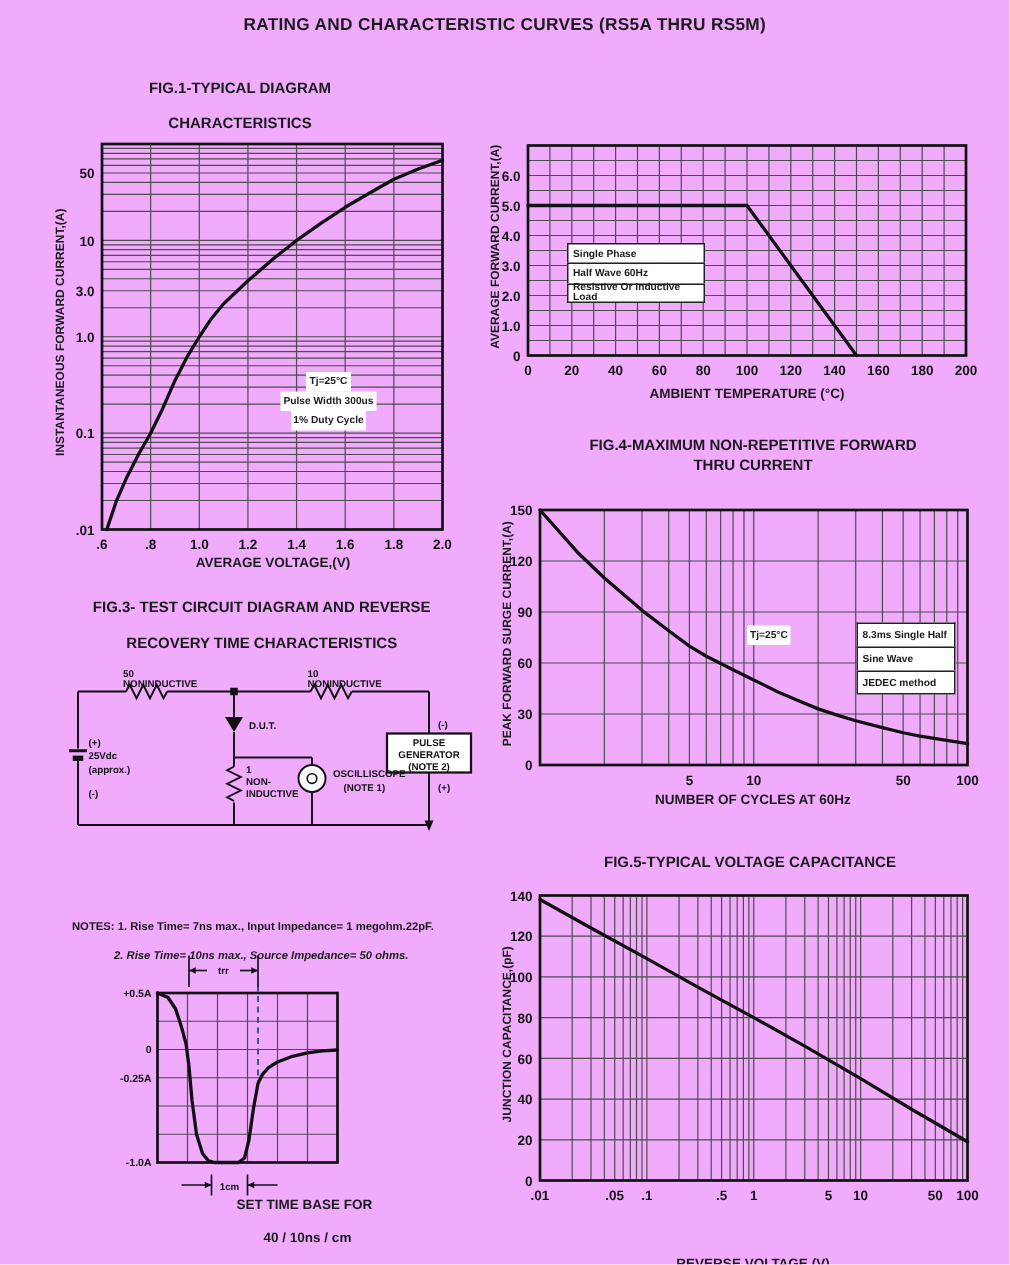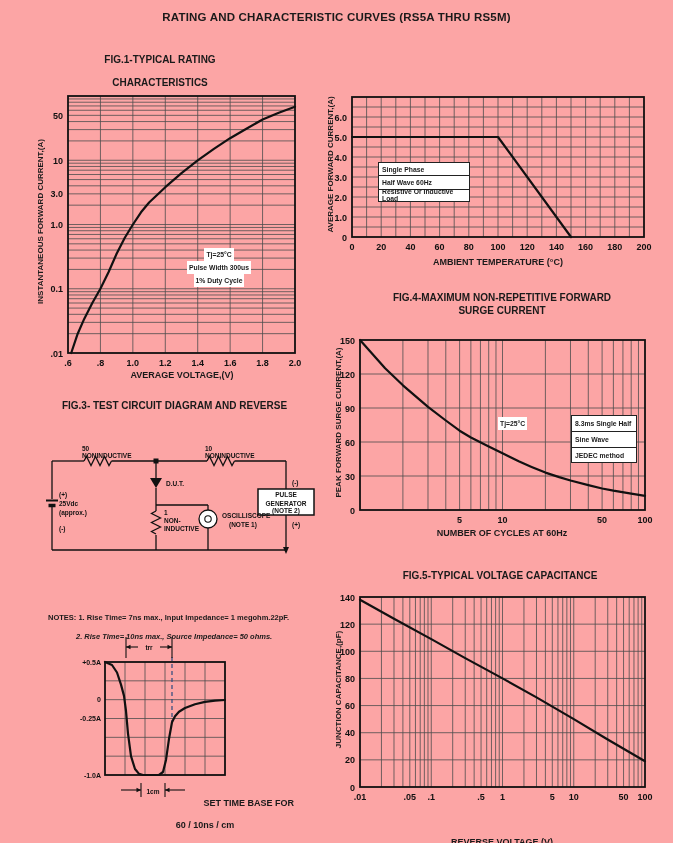--- a/index.html
+++ b/index.html
@@ -1,18 +1,18 @@
 <!DOCTYPE html>
 <html><head>
 <meta charset="utf-8">
 <style>
   * { margin:0; padding:0; box-sizing:border-box; }
   html,body { background:#ffffff; }
   .page {
-    position:relative; width:673px; height:843px; background:#fca5a5;
+    position:relative; width:673px; height:843px; background:#f0abfc;
     font-family:"Liberation Sans", sans-serif; color:#1a1a1a; overflow:hidden;
   }
   .ptitle { position:absolute; left:0; top:11px; width:100%; text-align:center;
             font-size:11.5px; font-weight:bold; letter-spacing:.2px; }
   .ftitle { position:absolute; text-align:center; font-size:10px; font-weight:bold; }
   .xlabel { position:absolute; text-align:center; font-size:9px; font-weight:bold; }
   .vlabel { position:absolute; text-align:center; font-size:8px; font-weight:bold;
             transform:rotate(-90deg); white-space:nowrap; }
   svg.chart { position:absolute; overflow:visible; }
   .grid  { stroke:#4d4d4d; stroke-width:0.8; }
@@ -40,21 +40,21 @@
   .cktmid { text-anchor:middle; }
   .wire { stroke:#111; stroke-width:1.3; fill:none; }
 </style>
 </head>
 <body>
 
 <div class="page">
 
   <div class="ptitle">RATING AND CHARACTERISTIC CURVES (RS5A THRU RS5M)</div>
 
-  <div class="ftitle" style="left:60px;top:54px;width:200px;">FIG.1-TYPICAL RATING</div>
+  <div class="ftitle" style="left:60px;top:54px;width:200px;">FIG.1-TYPICAL DIAGRAM</div>
   <div class="ftitle" style="left:60px;top:77px;width:200px;">CHARACTERISTICS</div>
   <svg id="fig1-svg" class="chart" style="left:38px;top:88px;" width="265" height="284">
       <g transform="translate(30,8)">
         <line x1="32.42857142857144" y1="0" x2="32.42857142857144" y2="257" class="grid"></line>
         <line x1="64.85714285714286" y1="0" x2="64.85714285714286" y2="257" class="grid"></line>
         <line x1="97.28571428571432" y1="0" x2="97.28571428571432" y2="257" class="grid"></line>
         <line x1="129.7142857142857" y1="0" x2="129.7142857142857" y2="257" class="grid"></line>
         <line x1="162.14285714285714" y1="0" x2="162.14285714285714" y2="257" class="grid"></line>
         <line x1="194.5714285714286" y1="0" x2="194.5714285714286" y2="257" class="grid"></line>
         <line x1="0" y1="237.6588227785892" x2="227" y2="237.6588227785892" class="grid"></line>
@@ -176,21 +176,21 @@
     </svg>
   <div class="vlabel" style="left:245px;top:160px;width:170px;">AVERAGE FORWARD CURRENT,(A)</div>
   <div class="xlabel" style="left:378px;top:257px;width:240px;">AMBIENT TEMPERATURE (°C)</div>
   <div class="notebox" style="left:378px;top:162px;width:92px;">
     <div>Single Phase</div>
     <div>Half Wave 60Hz</div>
     <div>Resistive Or Inductive Load</div>
   </div>
 
   <div class="ftitle" style="left:352px;top:292px;width:300px;">FIG.4-MAXIMUM NON-REPETITIVE FORWARD</div>
-  <div class="ftitle" style="left:352px;top:305px;width:300px;">SURGE CURRENT</div>
+  <div class="ftitle" style="left:352px;top:305px;width:300px;">THRU CURRENT</div>
   <svg id="fig4-svg" class="chart" style="left:330px;top:332px;" width="323" height="197">
       <g transform="translate(30,8)">
         <line x1="42.89677438211732" y1="0" x2="42.89677438211732" y2="170" class="grid"></line>
         <line x1="67.98977879755189" y1="0" x2="67.98977879755189" y2="170" class="grid"></line>
         <line x1="85.79354876423464" y1="0" x2="85.79354876423464" y2="170" class="grid"></line>
         <line x1="99.60322561788269" y1="0" x2="99.60322561788269" y2="170" class="grid"></line>
         <line x1="110.88655317966922" y1="0" x2="110.88655317966922" y2="170" class="grid"></line>
         <line x1="120.4264707020316" y1="0" x2="120.4264707020316" y2="170" class="grid"></line>
         <line x1="128.69032314635194" y1="0" x2="128.69032314635194" y2="170" class="grid"></line>
         <line x1="135.97955759510378" y1="0" x2="135.97955759510378" y2="170" class="grid"></line>
@@ -294,20 +294,21 @@
       <text x="25" y="120.07142857142857" class="tick ty">60</text>
       <text x="25" y="92.92857142857143" class="tick ty">80</text>
       <text x="25" y="65.78571428571428" class="tick ty">100</text>
       <text x="25" y="38.64285714285714" class="tick ty">120</text>
       <text x="25" y="11.5" class="tick ty">140</text>
     </svg>
   <div class="vlabel" style="left:248px;top:685px;width:180px;">JUNCTION CAPACITANCE,(pF)</div>
   <div class="xlabel" style="left:382px;top:800px;width:240px;margin-top:37px;">REVERSE VOLTAGE,(V)</div>
 
   <div class="ftitle" style="left:32px;top:400px;width:285px;">FIG.3- TEST CIRCUIT DIAGRAM AND REVERSE</div>
+  <div class="ftitle" style="left:32px;top:424px;width:285px;">RECOVERY TIME CHARACTERISTICS</div>
 
   <svg class="chart" style="left:46px;top:447px;" width="272" height="125" viewBox="0 0 272 125">
 
     <g class="wire">
       <path d="M6,14 H38"></path>
         <path d="M65.5,14 H161"></path>
         <path d="M188.5,14 H240"></path>
       <path d="M240,14 V42"></path>
         <path d="M240,68 V103"></path>
       <path d="M6,14 V52"></path>
@@ -388,16 +389,16 @@
       <polygon points="117,25 112.49776448823661,27.17482767055615 112.49776448823661,22.82517232944385" class="mfill"></polygon>
       <text x="94" y="27.5" class="mtext">trr</text>
       <line x1="86" y1="161" x2="86" y2="175" class="mline"></line>
       <line x1="110" y1="161" x2="110" y2="175" class="mline"></line>
       <line x1="66" y1="168" x2="86" y2="168" class="mline"></line>
       <polygon points="86,168 81.49776448823661,170.17482767055614 81.49776448823661,165.82517232944386" class="mfill"></polygon>
       <line x1="130" y1="168" x2="110" y2="168" class="mline"></line>
       <polygon points="110,168 114.50223551176339,165.82517232944386 114.50223551176339,170.17482767055614" class="mfill"></polygon>
       <text x="98" y="171.5" class="mtext">1cm</text>
     </svg>
-  <div class="xlabel" style="left:144px;top:798px;width:150px;text-align:right;">SET TIME BASE FOR</div>
-  <div class="xlabel" style="left:130px;top:820px;width:150px;">60 / 10ns / cm</div>
+  <div class="xlabel" style="left:128px;top:798px;width:150px;">SET TIME BASE FOR</div>
+  <div class="xlabel" style="left:130px;top:820px;width:150px;">40 / 10ns / cm</div>
 
 </div>
 
 </body></html>

